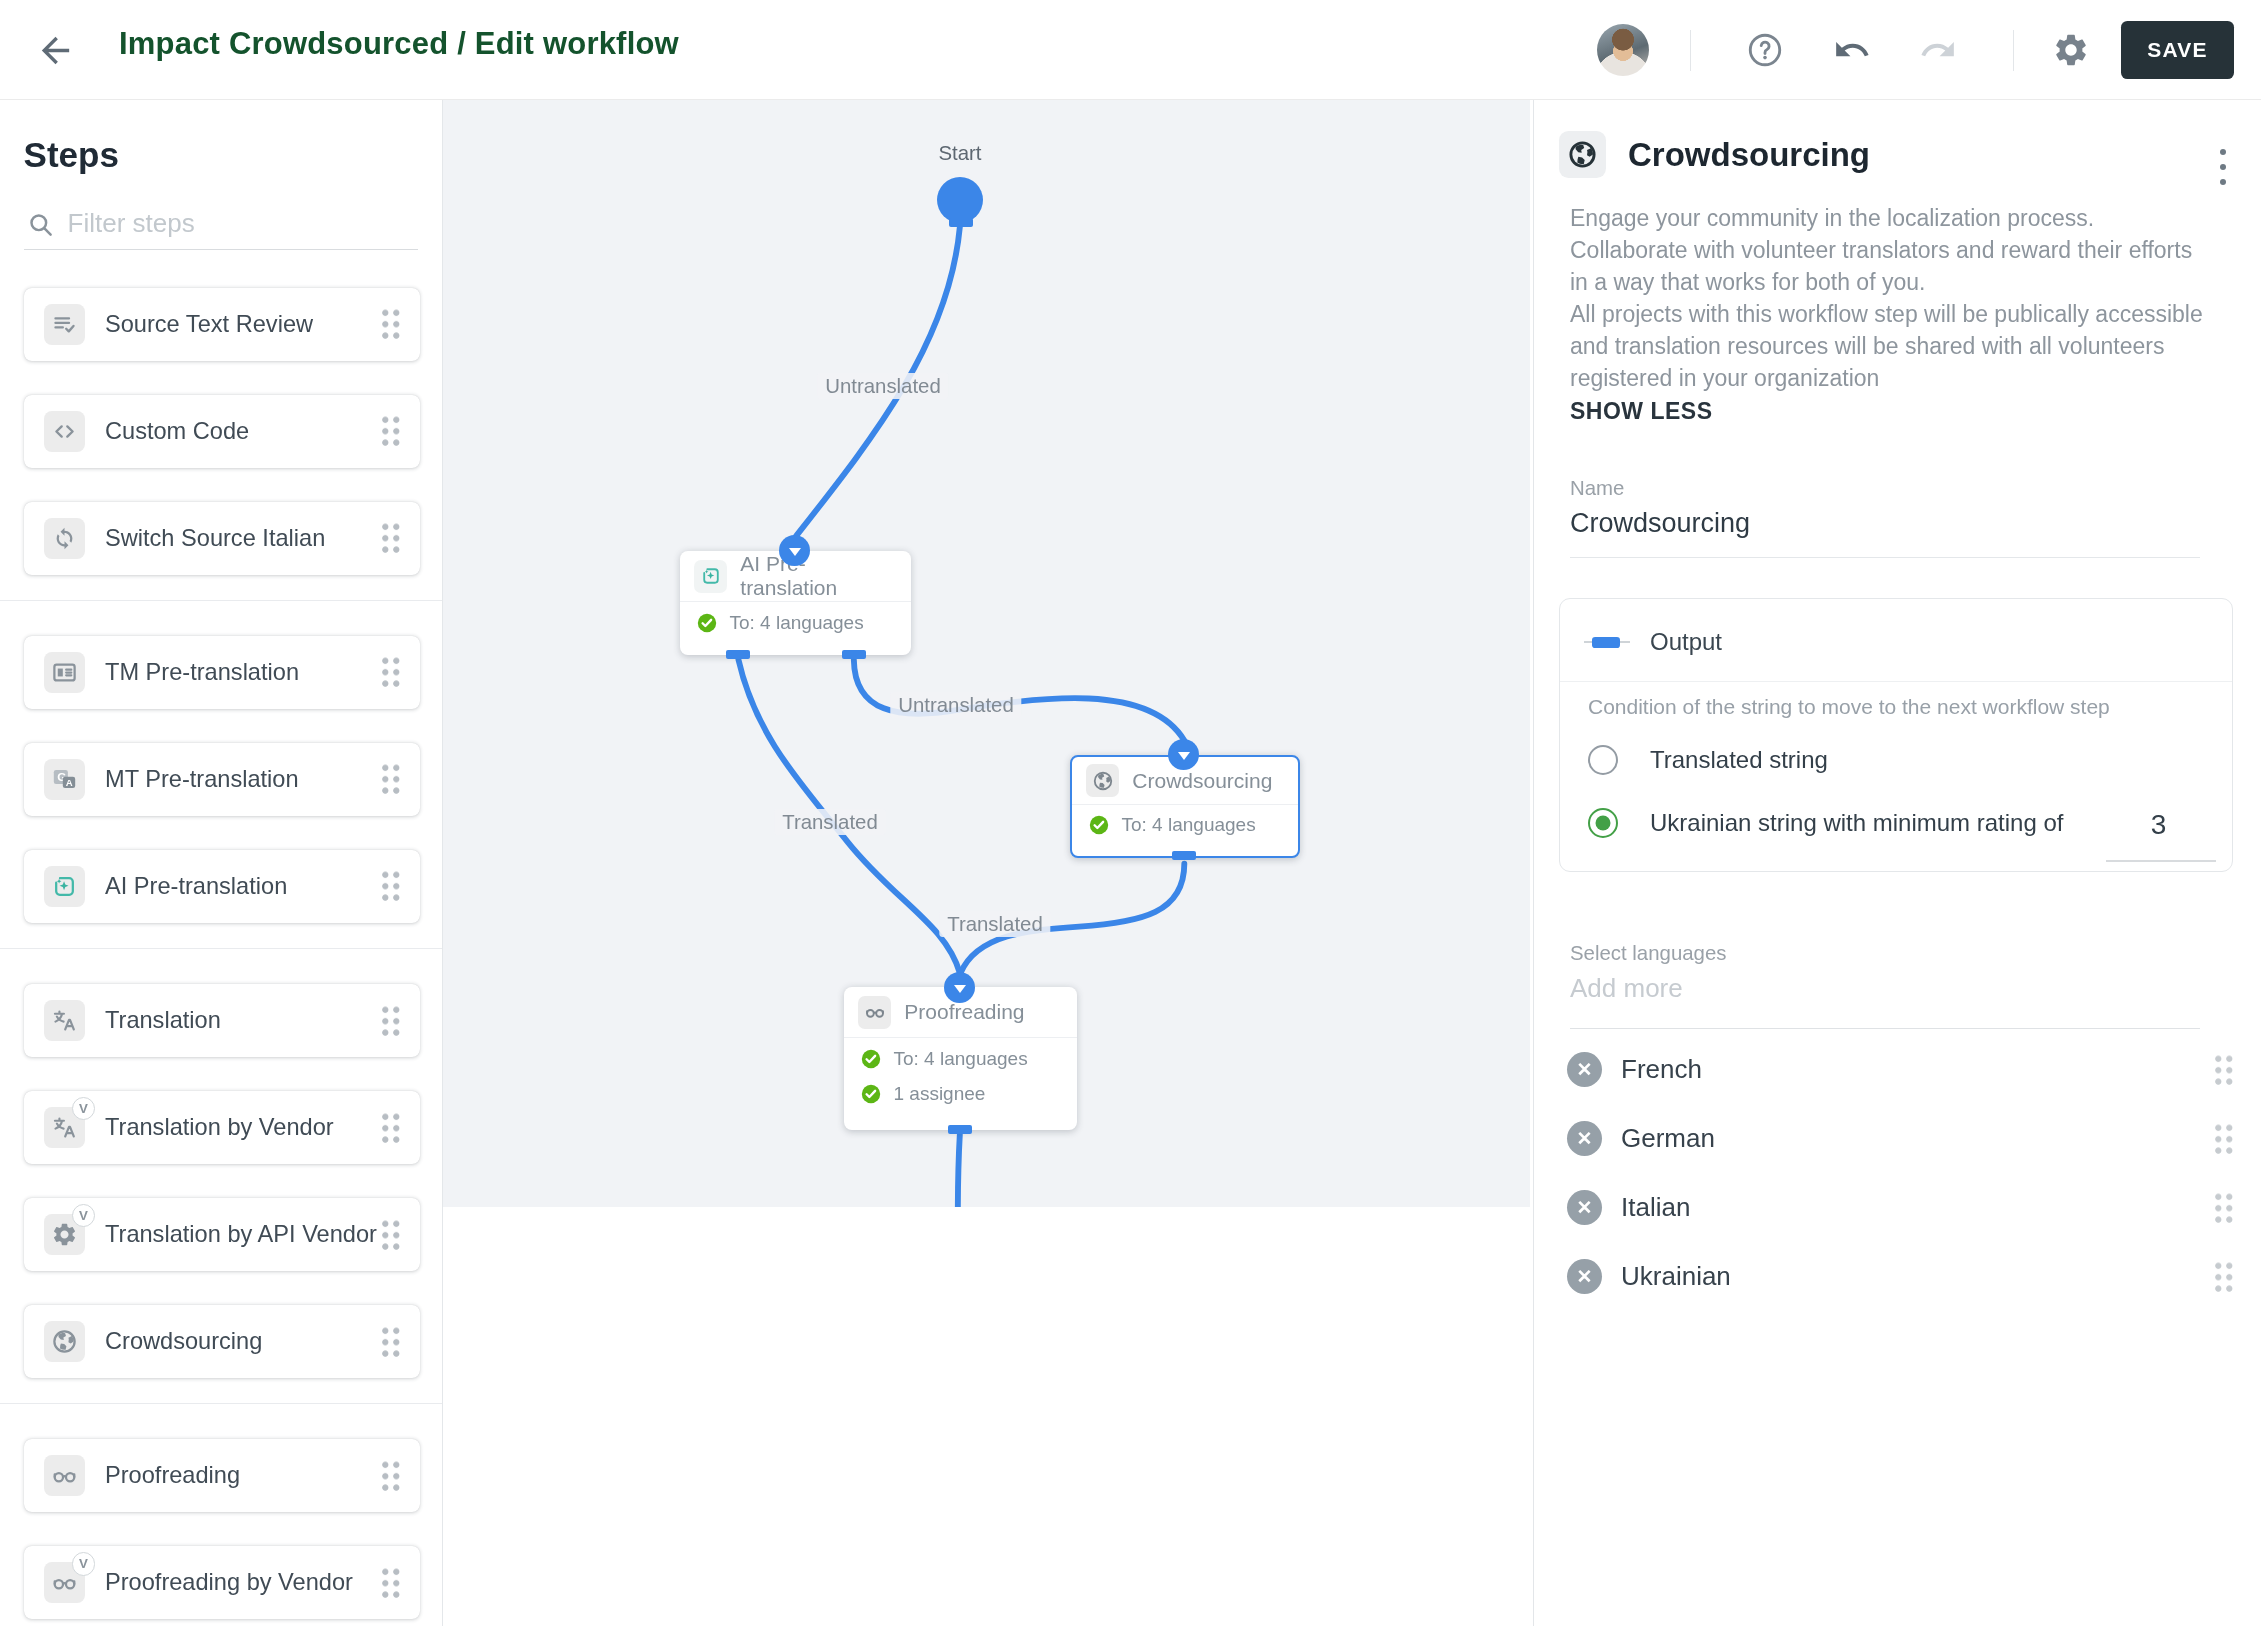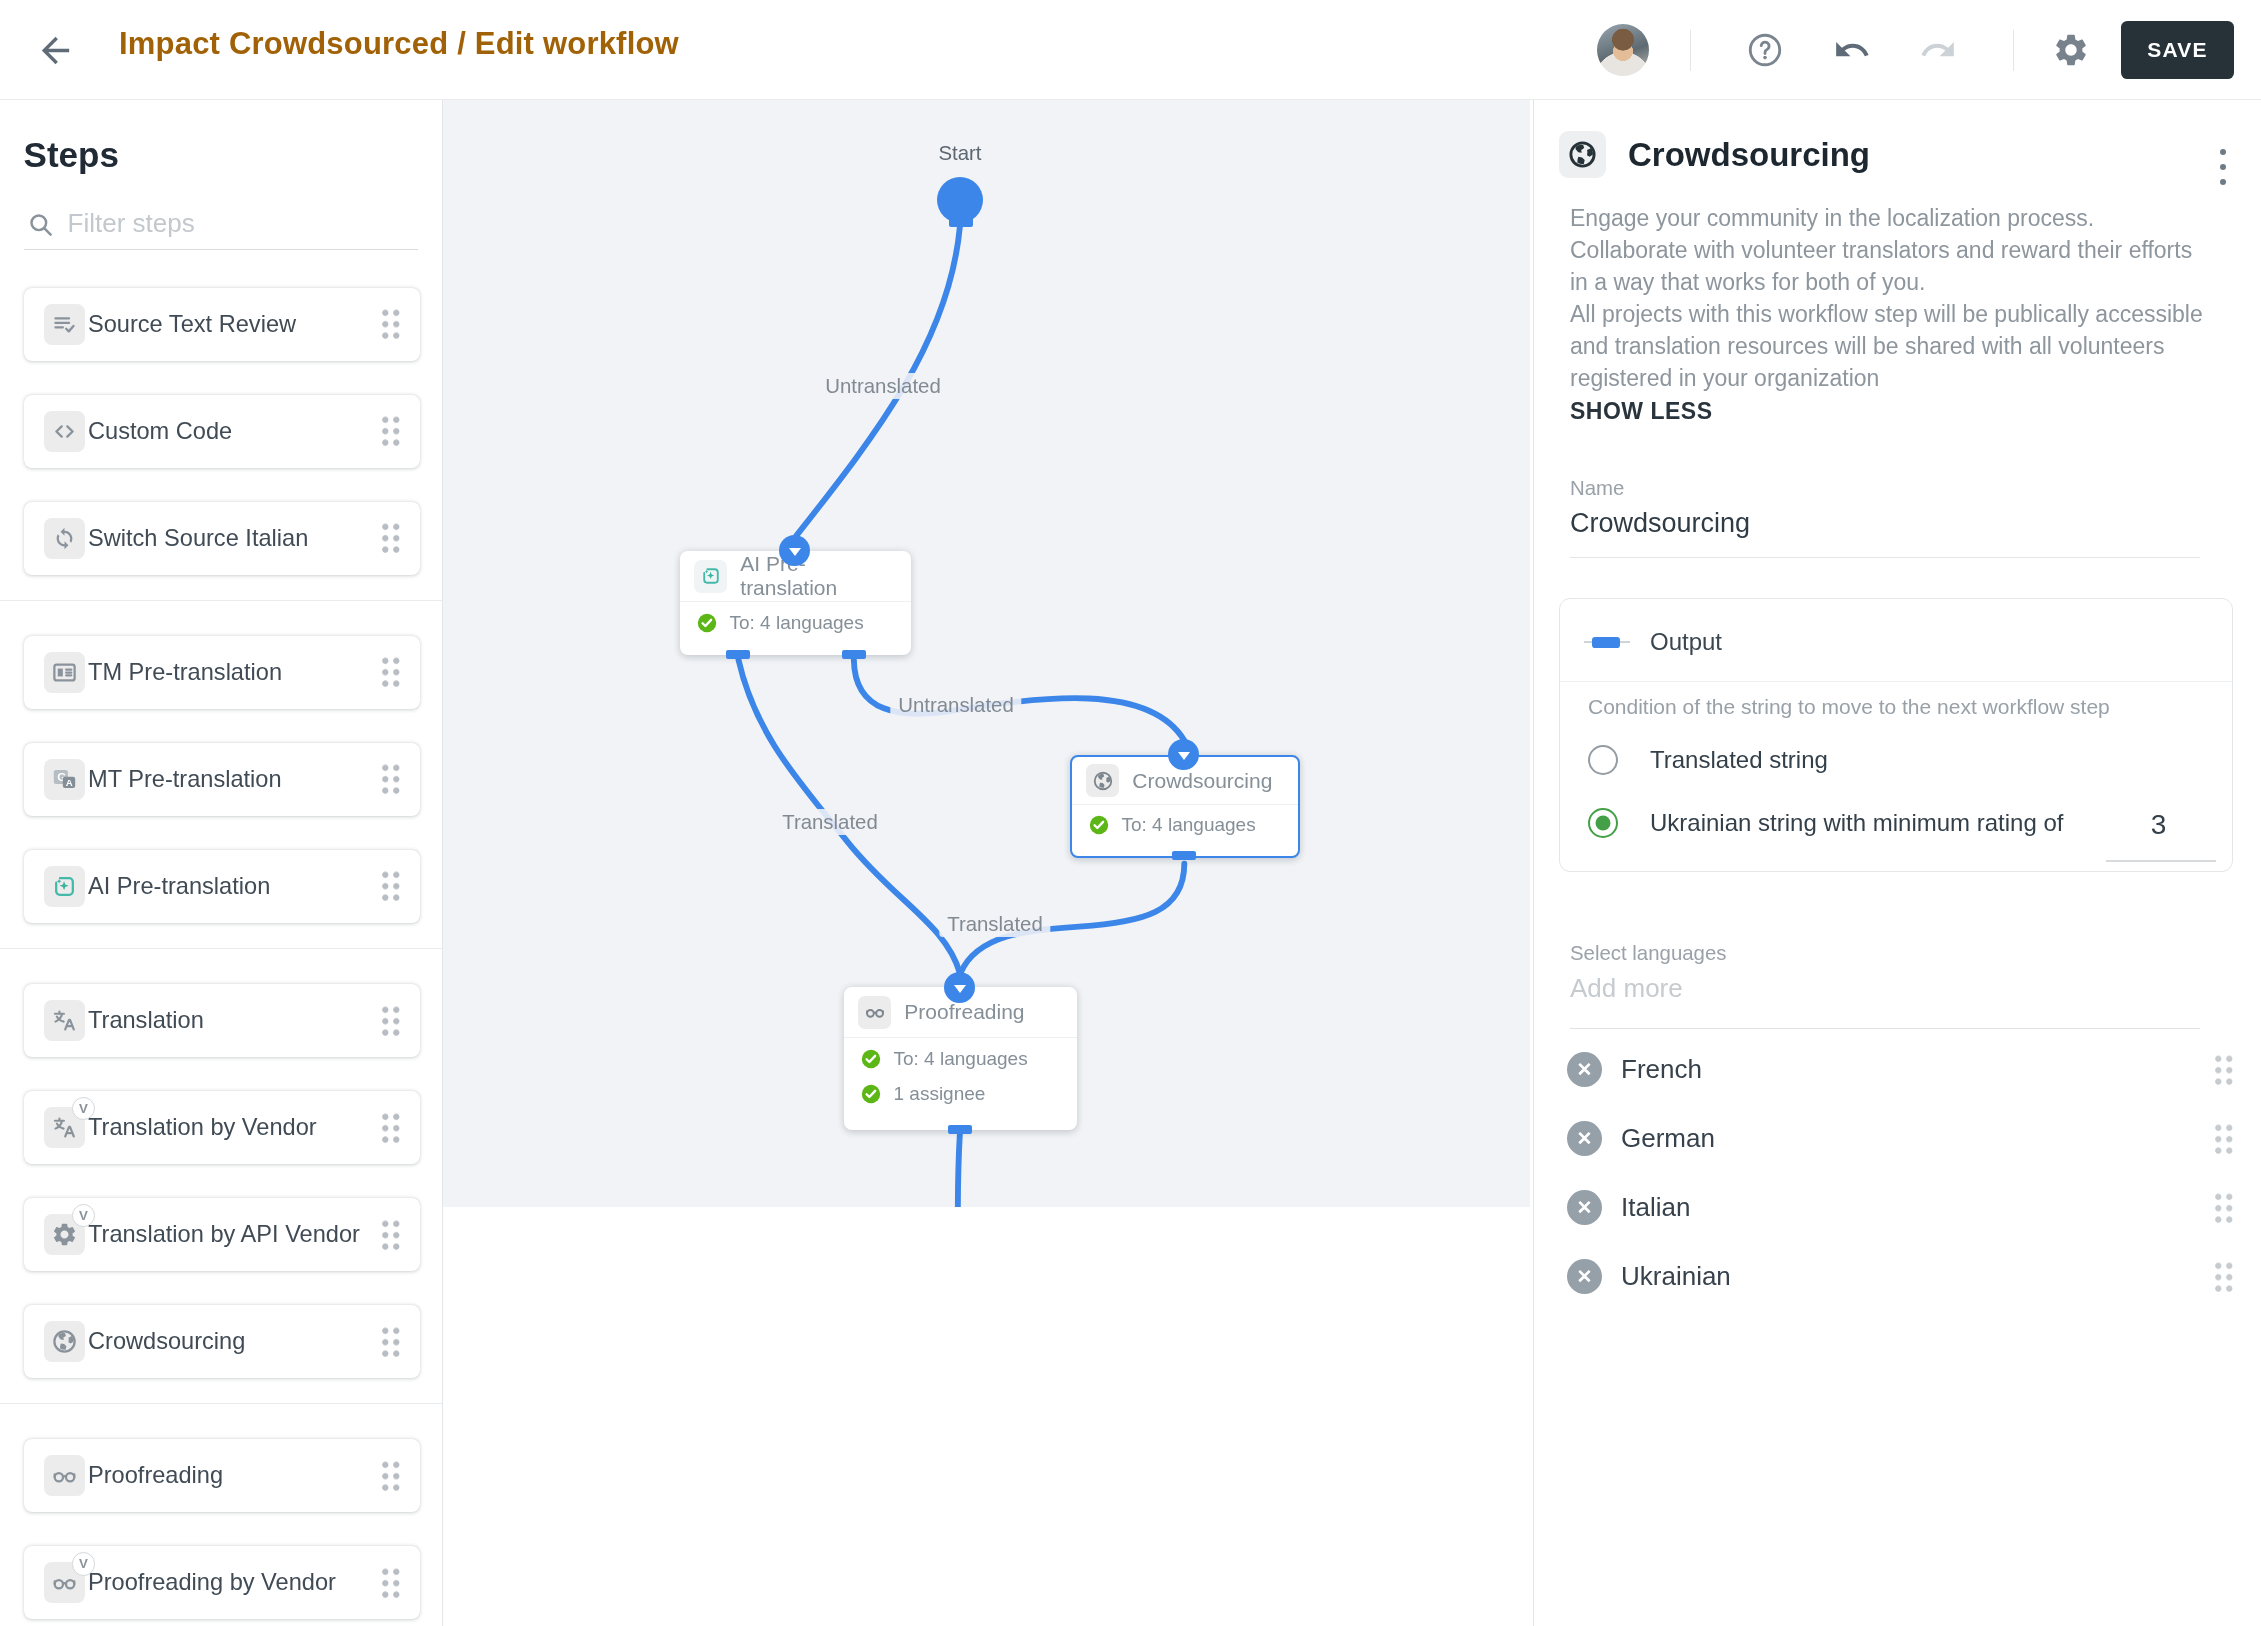--- a/index.html
+++ b/index.html
@@ -1,21 +1,21 @@
 <!DOCTYPE html>
 <html style="font-size:12.6px"><head>
 <meta charset="utf-8">
 <style>
   * { margin:0; padding:0; box-sizing:border-box; }
   html,body { width:2261px; height:1627px; overflow:hidden; font-family:"Liberation Sans", sans-serif; background:#fff; }
 
   
   .topbar { position:absolute; left:0; top:0; width:2261px; height:100px; background:#fff; border-bottom:0.8px solid #ebebeb; z-index:10; }
   .back-btn { position:absolute; left:35px; top:30px; width:41px; height:41px; cursor:pointer; color:#5f6b76; }
-  .tb-title { position:absolute; left:119px; top:26px; font-size:31px; font-weight:600; color:#a16207; letter-spacing:0.2px; }
+  .tb-title { position:absolute; left:119px; top:26px; font-size:31px; font-weight:600; color:#14532d; letter-spacing:0.2px; }
   .avatar { position:absolute; left:1597px; top:24px; width:52px; height:52px; border-radius:50%; overflow:hidden;
             background: radial-gradient(circle at 50% 30%, #7a5c42 0 24%, transparent 25%),
                         radial-gradient(circle at 50% 52%, #e3bd97 0 26%, transparent 27%),
                         radial-gradient(circle at 50% 108%, #e8e4df 0 45%, transparent 46%),
                         linear-gradient(160deg,#9aa7b0 0%, #5d6a72 55%, #c9c2ba 100%); }
   .tb-divider { position:absolute; top:30px; width:0.8px; height:41px; background:#e3e6e9; }
   .tb-icon { position:absolute; top:31px; width:38px; height:38px; color:#7b858f; }
   .tb-icon.disabled { color:#cdd2d7; }
   .save-btn { position:absolute; left:2121px; top:21px; width:113px; height:58px; background:#263238; color:#fff;
               font-size:21px; font-weight:700; letter-spacing:1.2px; border:none; border-radius:6.3px; cursor:pointer; font-family:inherit; }
@@ -28,21 +28,21 @@
   .filter-input { position:absolute; left:44px; top:0; width:345px; height:41px; border:none; outline:none; font-size:26px; color:#404b55; font-family:inherit; background:transparent; }
   .filter-input::placeholder { color:#c2c8cd; }
   .steps-list { margin-top:36px; padding:1.6px 23.6px 0 23.6px; }
   .step-card { position:relative; width:396px; height:73px; background:#fff; border-radius:7.9px; box-shadow:0 0.8px 3.9px rgba(40,50,60,.22), 0 0 0.8px rgba(40,50,60,.14);
                margin-bottom:34px; display:flex; align-items:center; cursor:grab; }
   .step-icon { position:relative; width:41px; height:41px; margin-left:20.4px; background:#ececec; border-radius:7.9px; flex:0 0 auto;
                display:flex; align-items:center; justify-content:center; color:#8a939b; }
   .step-icon svg { width:27px; height:27px; }
   .vbadge { position:absolute; top:-10.2px; right:-10.2px; width:23.6px; height:23.6px; background:#fff; border:1.2px solid #d3d8db; border-radius:50%;
             font-style:normal; font-size:13.3px; font-weight:700; color:#8a939b; display:flex; align-items:center; justify-content:center; }
-  .step-label { margin-left:3px; font-size:23.6px; color:#404b55; }
+  .step-label { margin-left:20px; font-size:23.6px; color:#404b55; }
   .drag-handle { position:absolute; right:17.3px; top:50%; transform:translateY(-50%); width:21px; height:31px;
                  background-image:radial-gradient(circle at 4.3px 4.3px, #b7bdc3 2.7px, transparent 3.5px); background-size:11px 11.4px; cursor:grab; }
   .side-divider { height:0.8px; background:#e9ebee; margin:-8.6px -23.6px 35px -23.6px; }
 
   
   .canvas { position:absolute; left:443px; top:100px; width:1087px; height:1107px; background:#f1f3f6; overflow:hidden; }
   .edges { position:absolute; left:0; top:0; }
   .edges path { stroke:#3b86e8; stroke-width:7.5; fill:none; stroke-linecap:round; }
   .term-node { position:absolute; width:46px; height:46px; border-radius:50%; background:#3b86e8; z-index:3; cursor:pointer; }
   .term-node.end::after { content:""; position:absolute; left:50%; top:50%; transform:translate(-50%,-34%);

